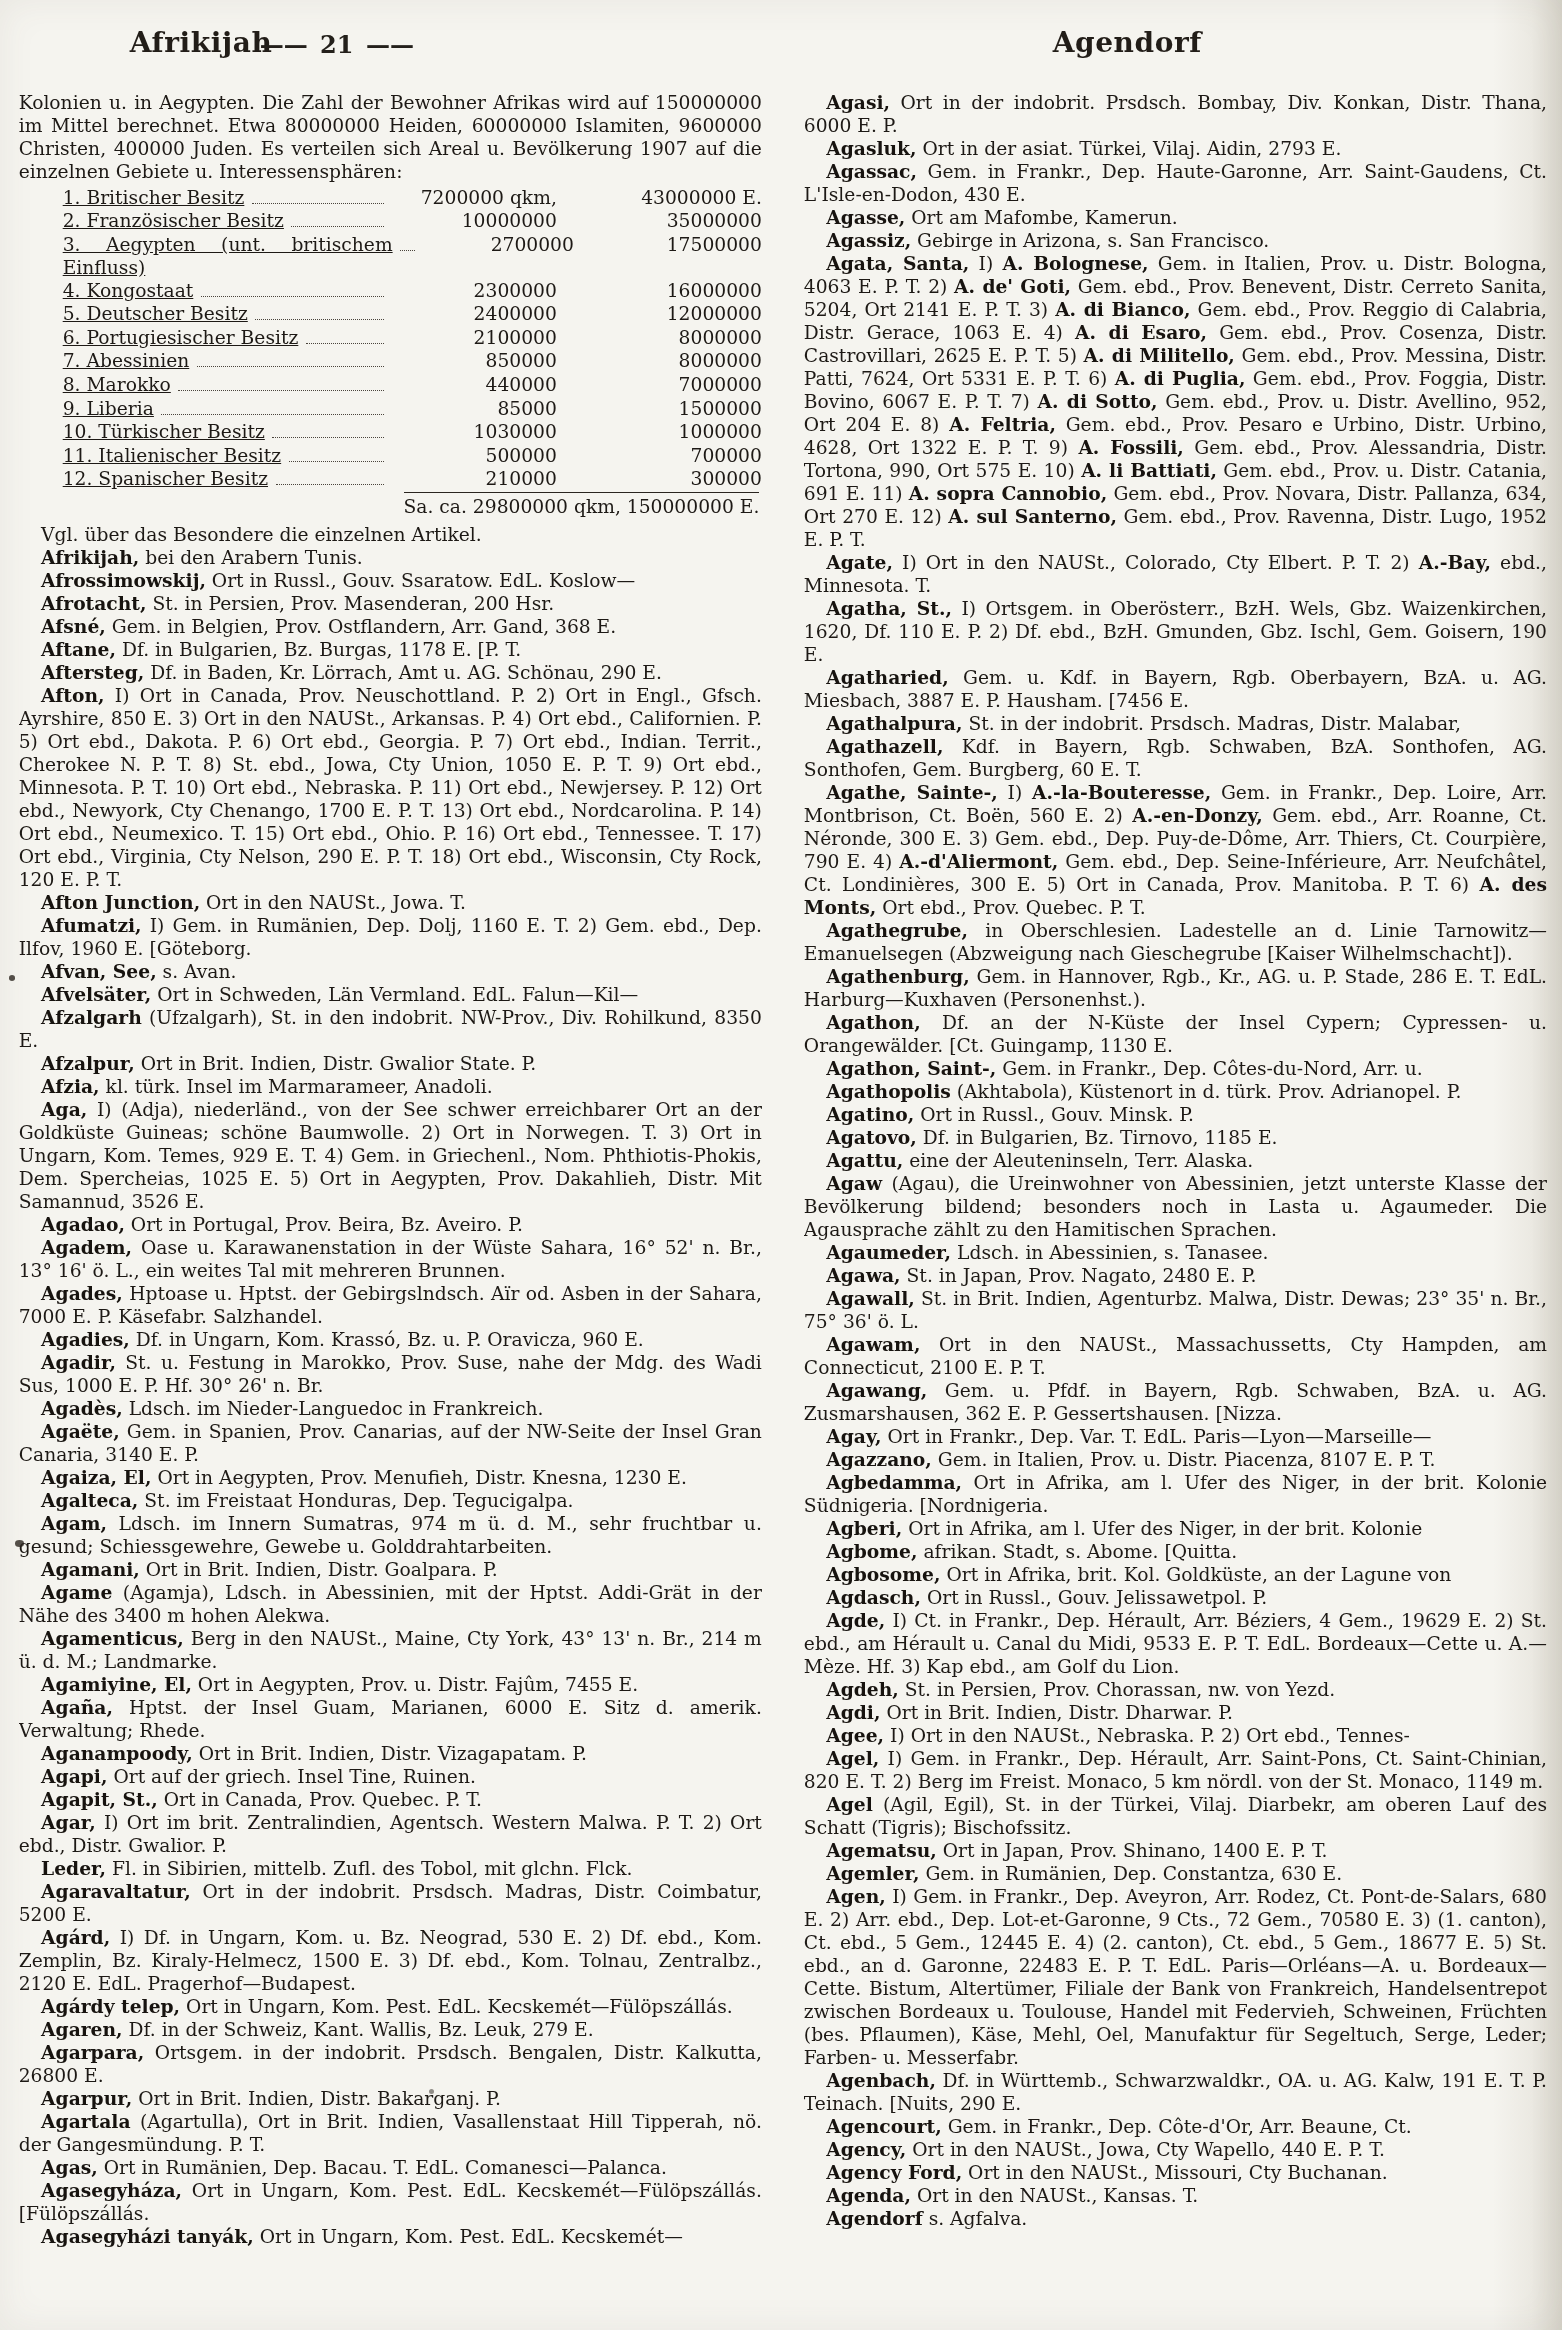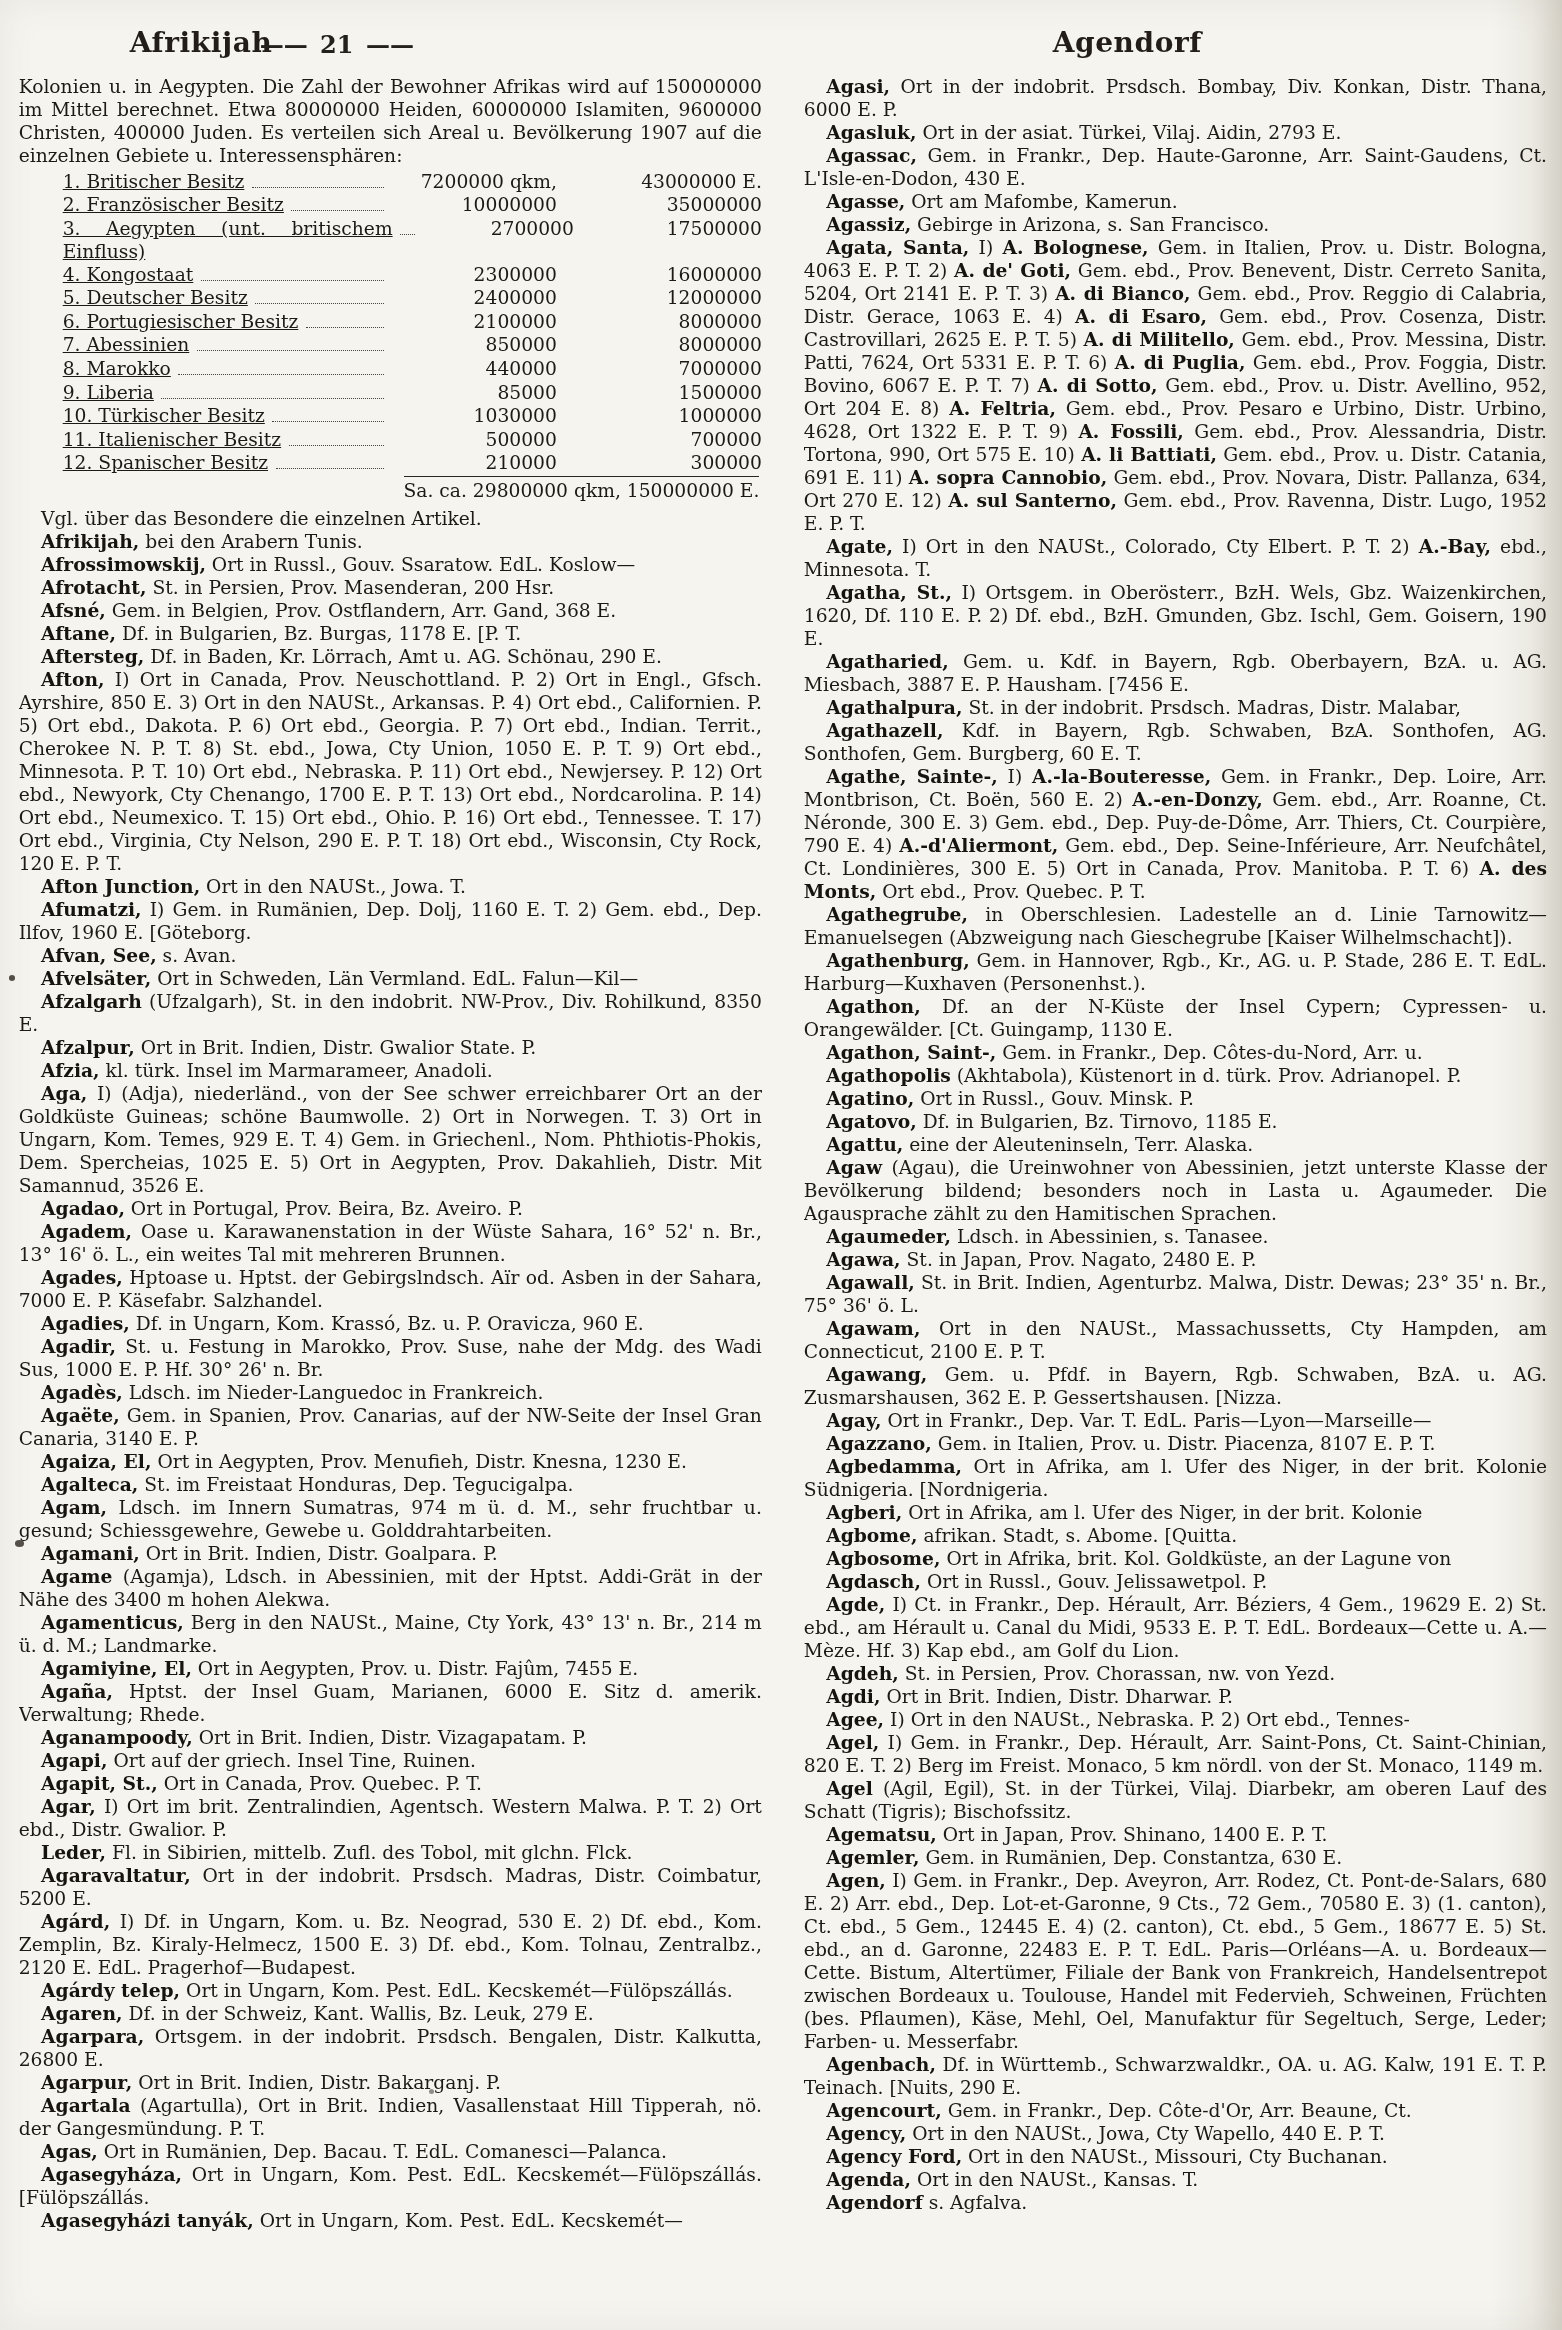--- a/index.html
+++ b/index.html
@@ -26,21 +26,21 @@
     color:#221d18;
   }
   .hw-left  { left:111px; }
   .hw-right { left:1034px; }
   .hpage {
     position:absolute; left:241px; top:8.7px;
     font-size:24px; font-weight:700; color:#24201b;
     display:flex; align-items:center; gap:12.4px;
   }
   
-  .columns { display:flex; gap:42px; }
+  .columns { display:flex; gap:42px;margin-top:16px; }
   .col {
     flex:1; min-width:0;
     font-size:18.7px; line-height:23px;
     text-align:justify;
     overflow:hidden;
   }
   .entry { text-indent:22.4px; }
   .entry b { font-weight:700; color:#17130f; }
   .noindent { text-indent:0; }
   

